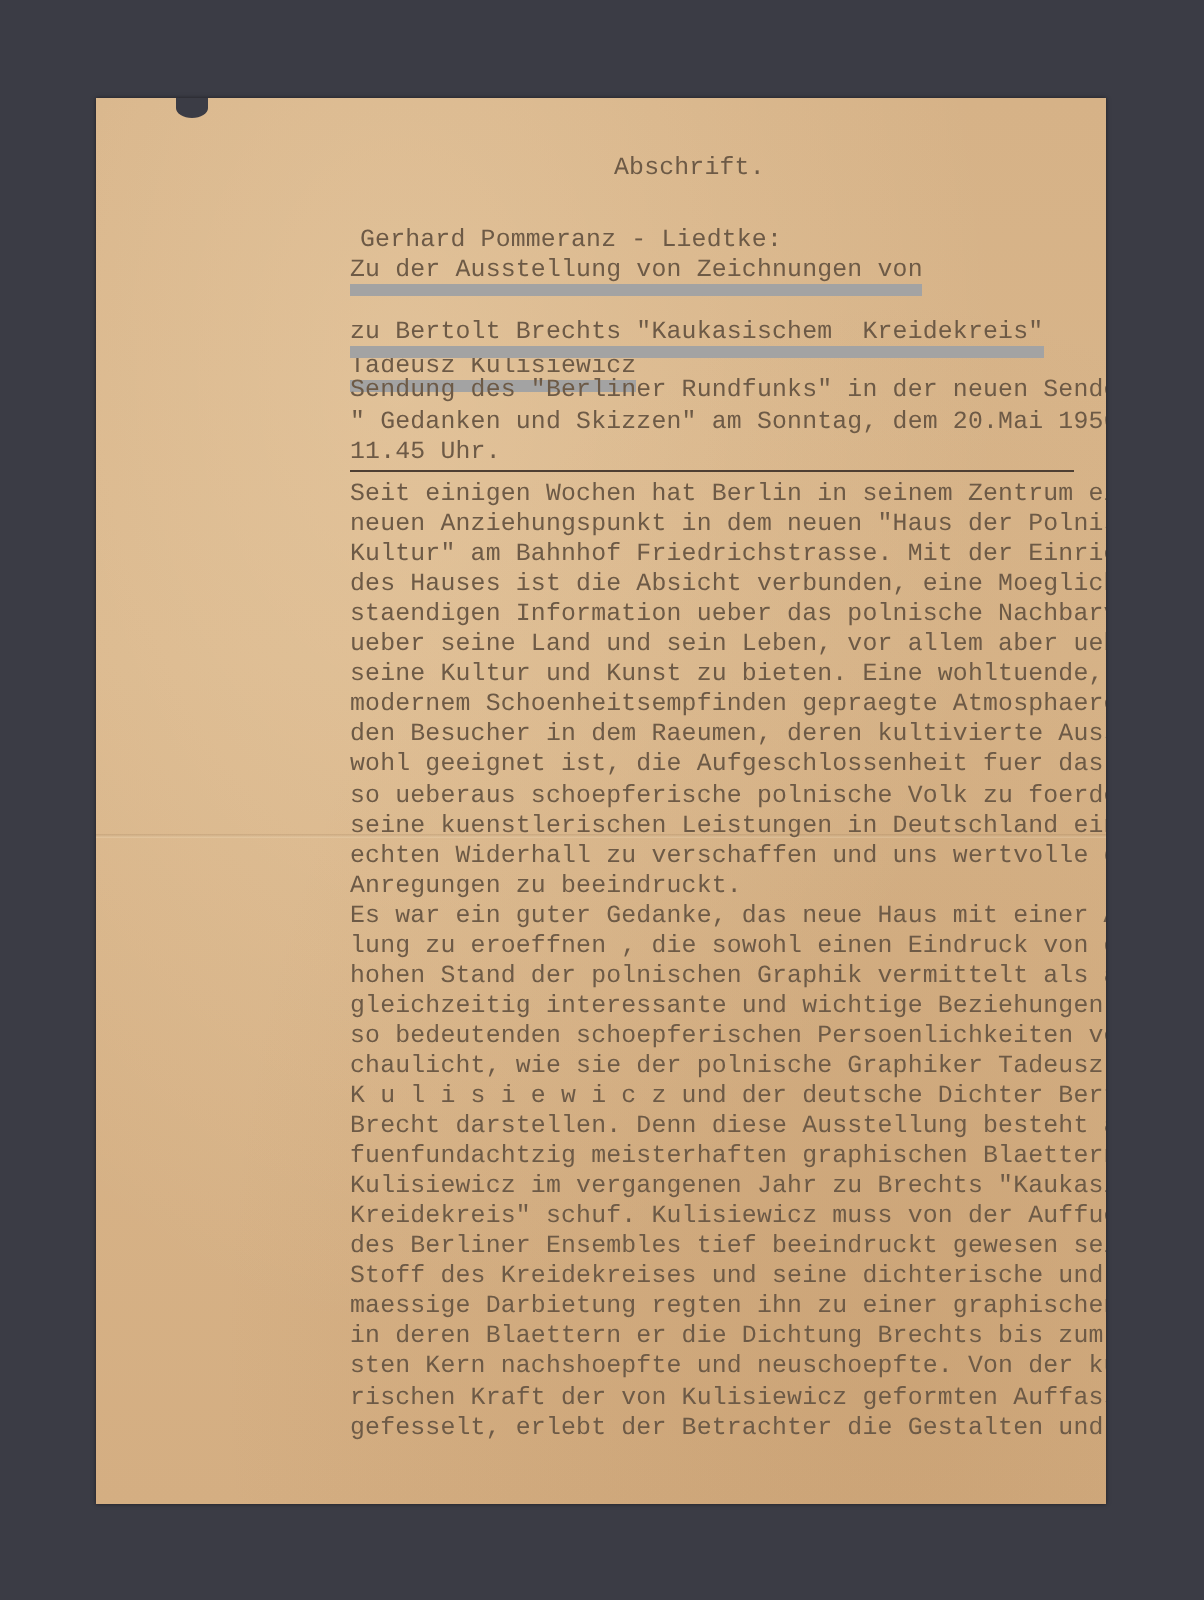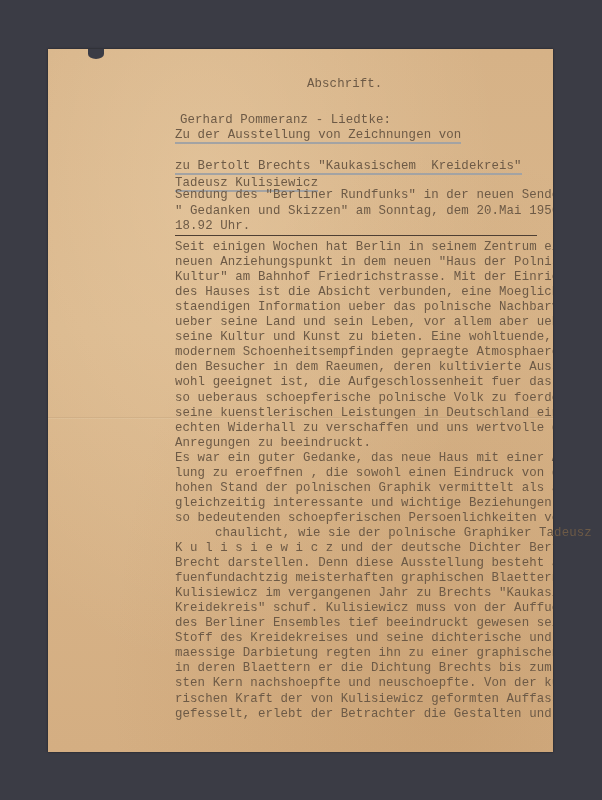--- a/index.html
+++ b/index.html
@@ -26,41 +26,41 @@
     position:absolute; left:0; right:0; top:368px; height:2px;
     background:linear-gradient(180deg, rgba(120,85,50,0.18), rgba(255,240,210,0.25));
   }
   .text {
     position:absolute; color:#6d5a46; font-size:12.4px; white-space:pre;
     letter-spacing:0.1px;
   }
   .heading { left:305px; top:77px; }
   .heading span { border-bottom:1px solid #5a4a3a; padding:0 14px 1px 2px; }
   .author { left:180px; top:113px; }
-  .title-line { left:175px; border-bottom:2px solid #a3a3a3; padding-bottom:0; }
+  .title-line { left:175px; border-bottom:6px solid #a3a3a3; padding-bottom:0; }
   .body-line { left:175px; }
   .rule { position:absolute; left:175px; width:362px; top:235px; height:1px; background:#4e3f33; }
 </style>
 </head>
 <body>
 
 <div class="page">
   <div class="fold"></div>
 </div>
 
 <div class="text heading" style="max-width: 248px; overflow: hidden; text-align: right;"><span>Abschrift.</span></div>
 <div class="text author" style="max-width: 373px; overflow: hidden;">Gerhard Pommeranz - Liedtke:</div>
 
 <div class="text title-line" style="top: 128px; max-width: 378px; overflow: hidden;">Zu der Ausstellung von Zeichnungen von</div>
 <div class="text title-line" style="top: 144px; max-width: 378px; overflow: hidden; margin-top: 32px;">Tadeusz Kulisiewicz</div>
 <div class="text title-line" style="top: 159px; max-width: 378px; overflow: hidden;">zu Bertolt Brechts "Kaukasischem  Kreidekreis"</div>
 
 <div class="text body-line" style="top: 188px; max-width: 378px; overflow: hidden;">Sendung des "Berliner Rundfunks" in der neuen Sendereihe</div>
 <div class="text body-line" style="top: 204px; max-width: 378px; overflow: hidden;">" Gedanken und Skizzen" am Sonntag, dem 20.Mai 1956,</div>
-<div class="text body-line" style="top: 219px; max-width: 378px; overflow: hidden;">18.92 Uhr.</div>
+<div class="text body-line" style="top: 219px; max-width: 378px; overflow: hidden;">11.45 Uhr.</div>
 <div class="rule"></div>
 
 <div id="body-lines">
     <div class="text body-line" style="top: 240px; max-width: 378px; overflow: hidden;">Seit einigen Wochen hat Berlin in seinem Zentrum einen</div>
     <div class="text body-line" style="top: 255.05px; max-width: 378px; overflow: hidden;">neuen Anziehungspunkt in dem neuen "Haus der Polnischen</div>
     <div class="text body-line" style="top: 270.1px; max-width: 378px; overflow: hidden;">Kultur" am Bahnhof Friedrichstrasse. Mit der Einrichtung</div>
     <div class="text body-line" style="top: 285.15px; max-width: 378px; overflow: hidden;">des Hauses ist die Absicht verbunden, eine Moeglichkeit der</div>
     <div class="text body-line" style="top: 300.2px; max-width: 378px; overflow: hidden;">staendigen Information ueber das polnische Nachbarvolk,</div>
     <div class="text body-line" style="top: 315.25px; max-width: 378px; overflow: hidden;">ueber seine Land und sein Leben, vor allem aber ueber</div>
     <div class="text body-line" style="top: 330.3px; max-width: 378px; overflow: hidden;">seine Kultur und Kunst zu bieten. Eine wohltuende, von</div>
@@ -69,21 +69,21 @@
     <div class="text body-line" style="top: 375.45px; max-width: 378px; overflow: hidden;">wohl geeignet ist, die Aufgeschlossenheit fuer das kulturell</div>
     <div class="text body-line" style="top: 390.5px; max-width: 378px; overflow: hidden;">so ueberaus schoepferische polnische Volk zu foerdern,</div>
     <div class="text body-line" style="top: 405.55px; max-width: 378px; overflow: hidden;">seine kuenstlerischen Leistungen in Deutschland einen</div>
     <div class="text body-line" style="top: 420.6px; max-width: 378px; overflow: hidden;">echten Widerhall zu verschaffen und uns wertvolle geistige</div>
     <div class="text body-line" style="top: 435.65px; max-width: 378px; overflow: hidden;">Anregungen zu beeindruckt.</div>
     <div class="text body-line" style="top: 450.7px; max-width: 378px; overflow: hidden;">Es war ein guter Gedanke, das neue Haus mit einer Ausstel-</div>
     <div class="text body-line" style="top: 465.75px; max-width: 378px; overflow: hidden;">lung zu eroeffnen , die sowohl einen Eindruck von dem</div>
     <div class="text body-line" style="top: 480.8px; max-width: 378px; overflow: hidden;">hohen Stand der polnischen Graphik vermittelt als auch</div>
     <div class="text body-line" style="top: 495.85px; max-width: 378px; overflow: hidden;">gleichzeitig interessante und wichtige Beziehungen zwischen</div>
     <div class="text body-line" style="top: 510.9px; max-width: 378px; overflow: hidden;">so bedeutenden schoepferischen Persoenlichkeiten verans-</div>
-    <div class="text body-line" style="top: 525.95px; max-width: 378px; overflow: hidden; margin-left: 40px;">chaulicht, wie sie der polnische Graphiker Tadeusz</div>
+    <div class="text body-line" style="top: 525.95px; max-width: 378px; overflow: hidden;">chaulicht, wie sie der polnische Graphiker Tadeusz</div>
     <div class="text body-line" style="top: 541px; max-width: 378px; overflow: hidden;">K u l i s i e w i c z und der deutsche Dichter Bertolt</div>
     <div class="text body-line" style="top: 556.05px; max-width: 378px; overflow: hidden;">Brecht darstellen. Denn diese Ausstellung besteht aus</div>
     <div class="text body-line" style="top: 571.1px; max-width: 378px; overflow: hidden;">fuenfundachtzig meisterhaften graphischen Blaettern , die</div>
     <div class="text body-line" style="top: 586.15px; max-width: 378px; overflow: hidden;">Kulisiewicz im vergangenen Jahr zu Brechts "Kaukasischem</div>
     <div class="text body-line" style="top: 601.2px; max-width: 378px; overflow: hidden;">Kreidekreis" schuf. Kulisiewicz muss von der Auffuehrung</div>
     <div class="text body-line" style="top: 616.25px; max-width: 378px; overflow: hidden;">des Berliner Ensembles tief beeindruckt gewesen sein. Der</div>
     <div class="text body-line" style="top: 631.3px; max-width: 378px; overflow: hidden;">Stoff des Kreidekreises und seine dichterische und buehnen-</div>
     <div class="text body-line" style="top: 646.35px; max-width: 378px; overflow: hidden;">maessige Darbietung regten ihn zu einer graphischen Folge an</div>
     <div class="text body-line" style="top: 661.4px; max-width: 378px; overflow: hidden;">in deren Blaettern er die Dichtung Brechts bis zum inner-</div>
     <div class="text body-line" style="top: 676.45px; max-width: 378px; overflow: hidden;">sten Kern nachshoepfte und neuschoepfte. Von der kuenstle-</div>

